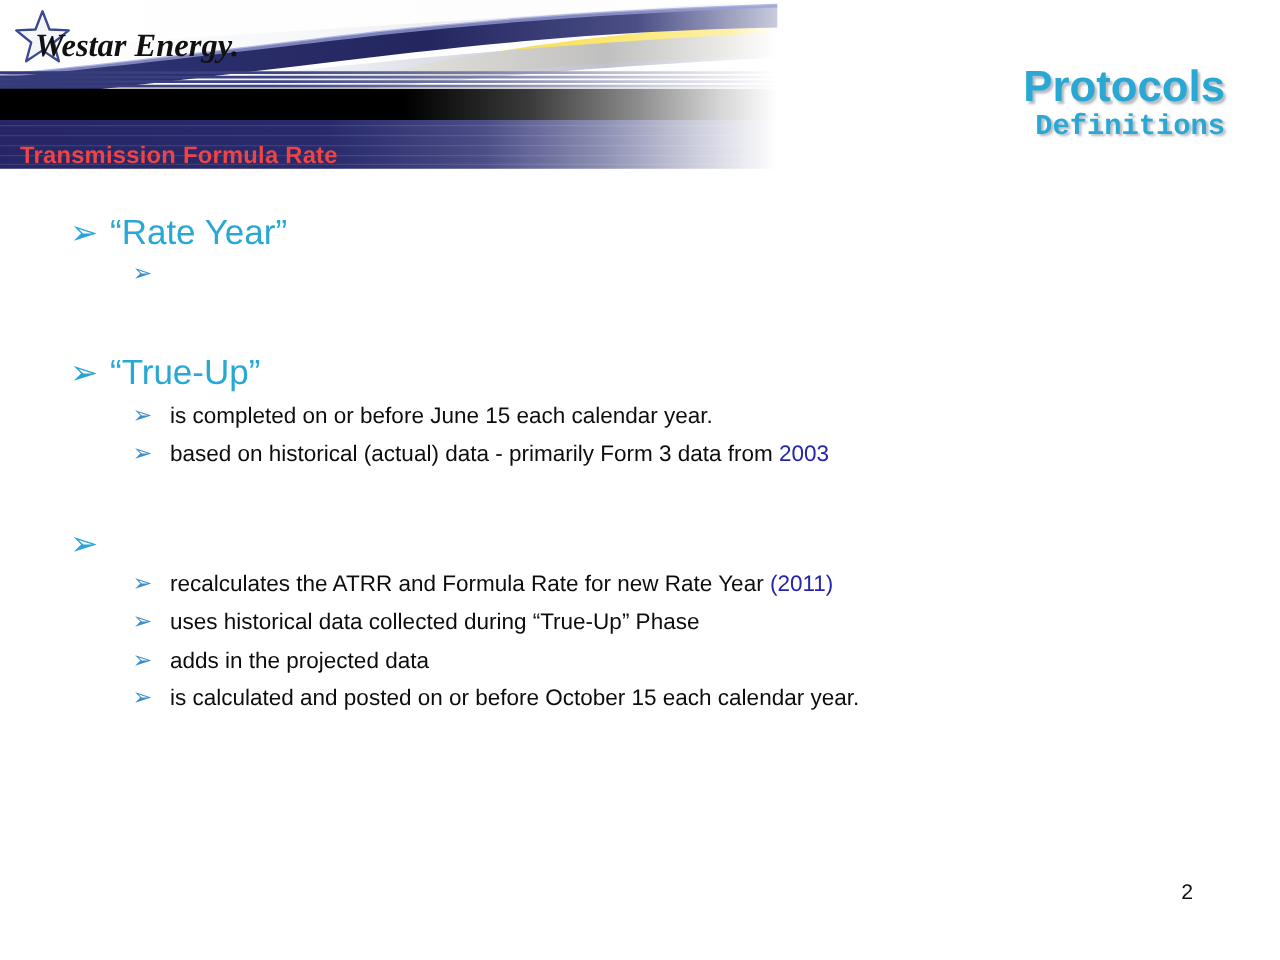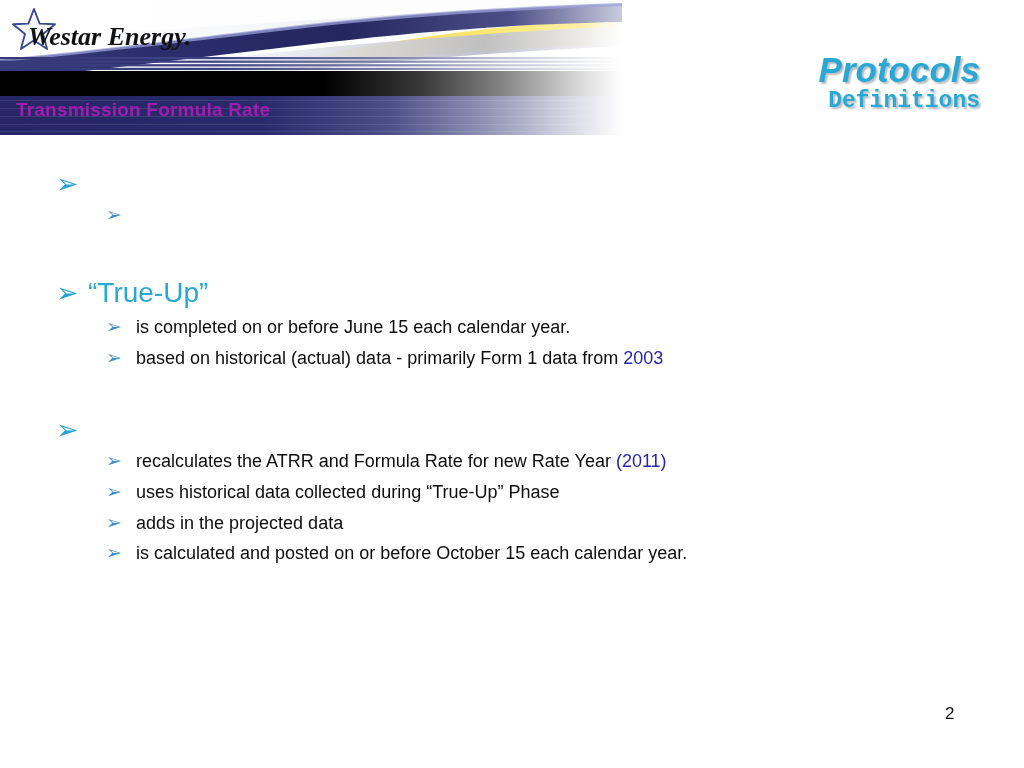--- a/index.html
+++ b/index.html
@@ -42,26 +42,26 @@
     width: 190px;
     height: 52px;
     z-index: 6;
   }
   .logo-svg { display: block; width: 190px; height: 52px; }
 
   
   .banner-subtitle {
     position: absolute;
     left: 16px;
-    top: 99px;
+    top: 114px;
     z-index: 7;
     font-family: "Liberation Sans", sans-serif;
     font-size: 19px;
     font-weight: bold;
-    color: #a21caf;
+    color: #ef4444;
     letter-spacing: 0.2px;
     white-space: nowrap;
     text-align: center;
   }
 
   
   .title-block {
     position: absolute;
     right: 44px;
     top: 52px;
@@ -69,21 +69,20 @@
     z-index: 5;
   }
   .title-main {
     font-family: "Liberation Sans", sans-serif;
     font-size: 35px;
     font-weight: bold;
     color: #29a8d4;
     line-height: 1.02;
     text-shadow: 2px 2px 2px rgba(120,130,140,0.55);
     white-space: nowrap;
-    font-style: italic;
   }
   .title-sub {
     font-family: Liberation Mono, monospace;
     font-size: 23px;
     font-weight: bold;
     color: #29a8d4;
     line-height: 1.1;
     margin-top: 1px;
     text-shadow: 2px 2px 2px rgba(120,130,140,0.55);
     white-space: nowrap;
@@ -277,40 +276,41 @@
 <div class="title-block">
   <div class="title-main">Protocols</div>
   <div class="title-sub">Definitions</div>
 </div>
 
 <div class="content">
 
   <div class="group">
     <div class="bullet-l1">
       <span class="arrow">➢</span>
+      <span class="txt">“Rate Year”</span>
     </div>
     <div class="bullet-l2">
       <span class="arrow">➢</span>
     </div>
   </div>
 
   <div class="spacer-lg"></div>
 
   <div class="group">
     <div class="bullet-l1">
       <span class="arrow">➢</span>
       <span class="txt">“True-Up”</span>
     </div>
     <div class="bullet-l2">
       <span class="arrow">➢</span>
       <span class="txt"><span>is completed on or before June 15 each calendar year.</span><span class="hl-blue"></span></span>
     </div>
     <div class="bullet-l2">
       <span class="arrow">➢</span>
-      <span class="txt"><span>based on historical (actual) data - primarily Form 1 data from </span><span class="hl-blue">2003</span></span>
+      <span class="txt"><span>based on historical (actual) data - primarily Form 3 data from </span><span class="hl-blue">2003</span></span>
     </div>
   </div>
 
   <div class="spacer-md"></div>
 
   <div class="group">
     <div class="bullet-l1">
       <span class="arrow">➢</span>
     </div>
     <div class="bullet-l2">

